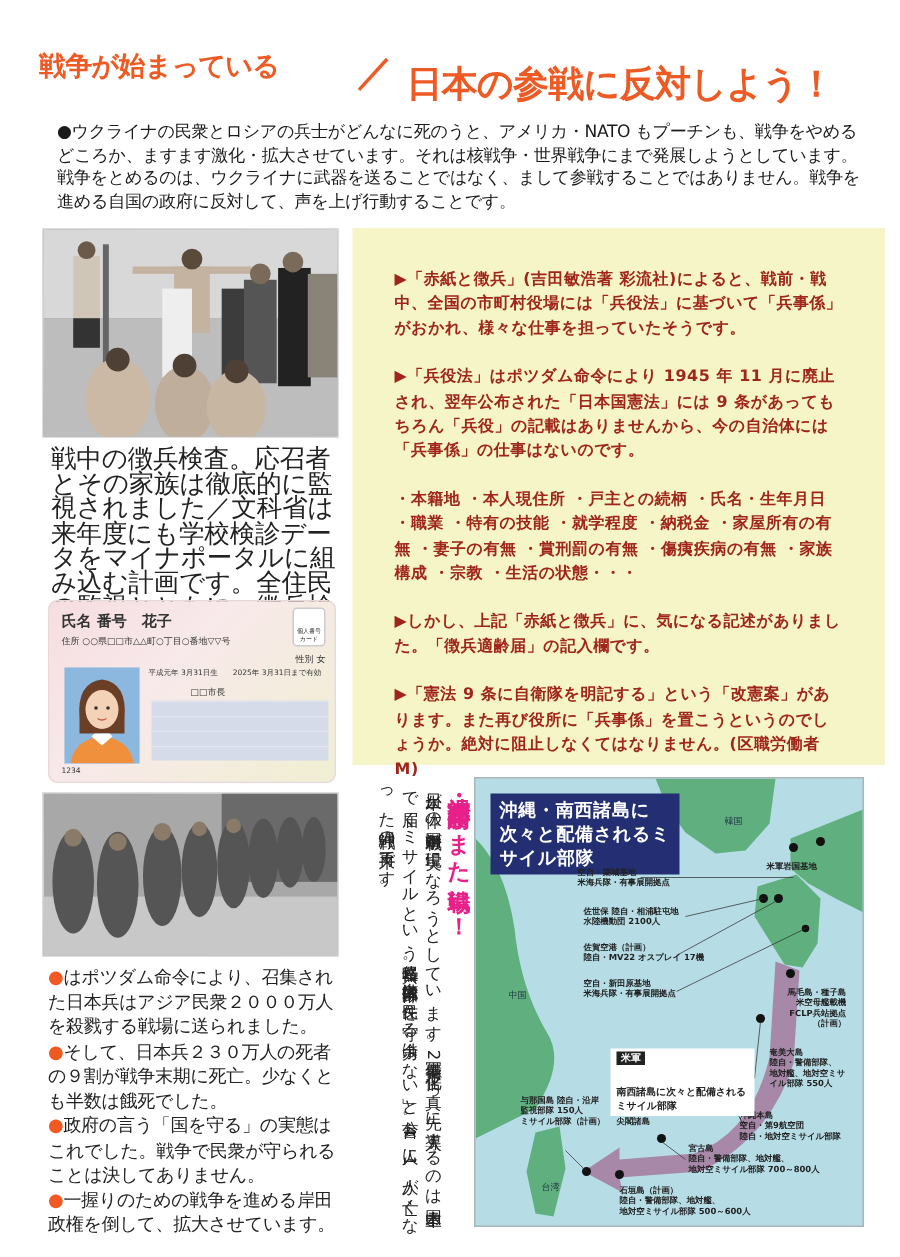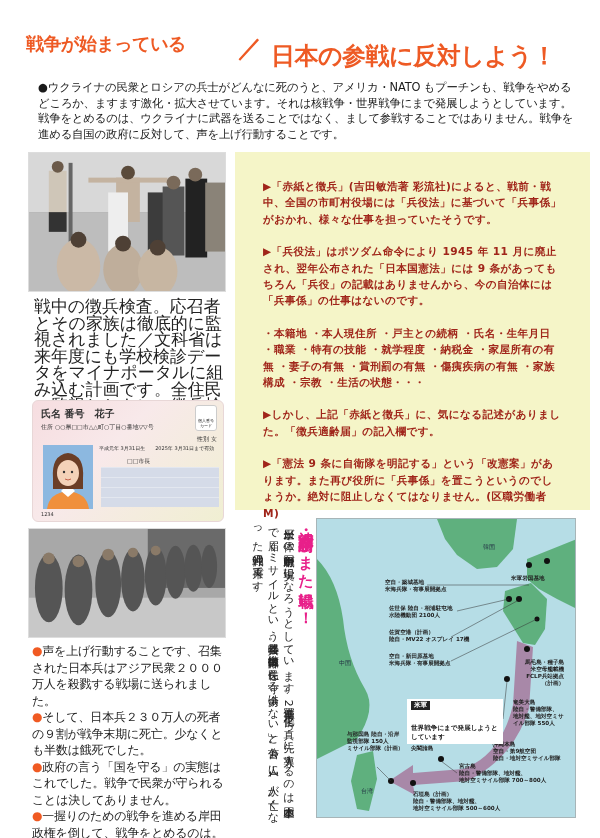--- a/index.html
+++ b/index.html
@@ -170,24 +170,24 @@
       <circle cx="20" cy="30" r="6"></circle>
       <circle cx="50" cy="33" r="6"></circle>
       <circle cx="80" cy="26" r="6"></circle>
       <circle cx="105" cy="24" r="5"></circle>
       <circle cx="128" cy="22" r="5"></circle>
     </g>
   </svg>
 </div>
 
 <div class="bottom-notes">
-  <div><span class="dot">●</span><span>声を上げ行動することです、召集された日本兵はアジア民衆２０００万人を殺戮する戦場に送られました。</span></div>
+  <div><span class="dot">●</span><span>はポツダム命令により、召集された日本兵はアジア民衆２０００万人を殺戮する戦場に送られました。</span></div>
   <div><span class="dot">●</span><span>そして、日本兵２３０万人の死者の９割が戦争末期に死亡。少なくとも半数は餓死でした。</span></div>
   <div><span class="dot">●</span><span>政府の言う「国を守る」の実態はこれでした。戦争で民衆が守られることは決してありません。</span></div>
-  <div><span class="dot">●</span><span>一握りのための戦争を進める岸田政権を倒して、戦争をとめるのは。</span></div>
+  <div><span class="dot">●</span><span>一握りのための戦争を進める岸田政権を倒して、拡大させています。</span></div>
 </div>
 
 <div class="okinawa-vertical">
   <div class="v-title">沖縄・南西諸島がまた戦場に！</div>
   <div class="v-body">米日が一体の対中国戦争が現実になろうとしています。軍備費2倍化で真っ先に導入するのは中国本土まで届くミサイルという侵略兵器。自衛隊幹部は「住民を守る余力はない」と公言。4人に1人が亡くなった沖縄戦の再来です。</div>
 </div>
 
 <div class="map">
   <svg width="260" height="300" viewBox="0 0 260 300">
 
@@ -221,20 +221,21 @@
       <line x1="110" y1="66" x2="212" y2="66"></line>
       <line x1="140" y1="92" x2="192" y2="80"></line>
       <line x1="134" y1="118" x2="200" y2="82"></line>
       <line x1="134" y1="142" x2="220" y2="100"></line>
       <line x1="186" y1="200" x2="190" y2="162"></line>
       <line x1="180" y1="234" x2="168" y2="210"></line>
       <line x1="140" y1="254" x2="124" y2="242"></line>
       <line x1="60" y1="248" x2="74" y2="262"></line>
     </g>
   </svg>
+  <div class="map-title">沖縄・南西諸島に次々と配備されるミサイル部隊</div>
   <div class="country" style="left:166px; top:24px;">韓国</div>
   <div class="country" style="left:22px; top:140px;">中国</div>
   <div class="country" style="left:44px; top:268px;">台湾</div>
 
   <div class="lbl" style="left:194px; top:56px;">米軍岩国基地</div>
   <div class="lbl" style="left:68px; top:60px; white-space:pre;">空自・築城基地
 米海兵隊・有事展開拠点</div>
   <div class="lbl" style="left:72px; top:86px; white-space:pre;">佐世保 陸自・相浦駐屯地
 水陸機動団 2100人</div>
   <div class="lbl" style="left:72px; top:110px; white-space:pre;">佐賀空港（計画）
@@ -258,15 +259,15 @@
   <div class="lbl" style="left:96px; top:272px; white-space:pre;">石垣島（計画）
 陸自・警備部隊、地対艦、
 地対空ミサイル部隊 500～600人</div>
   <div class="lbl" style="left:30px; top:212px; white-space:pre;">与那国島 陸自・沿岸
 監視部隊 150人
 ミサイル部隊（計画）</div>
   <div class="lbl" style="left:94px; top:226px;">尖閣諸島</div>
 
   <div class="usarmy" style="left:90px; top:180px; width:96px;">
     <span class="tag">米軍</span><br>
-    <span>世界戦争にまで発展しようとしています</span>
+    <span>南西諸島に次々と配備されるミサイル部隊</span>
   </div>
 </div>
 
 </body></html>

